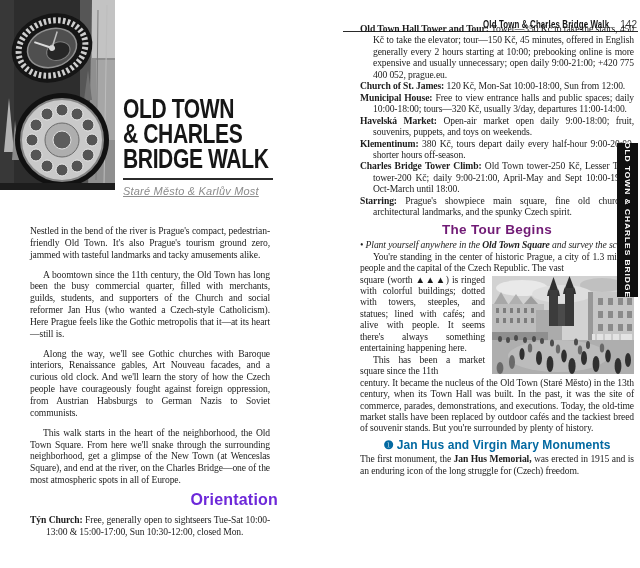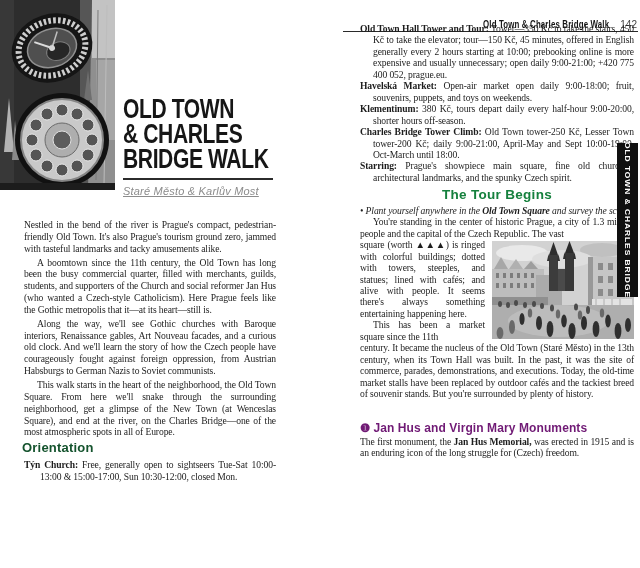--- a/index.html
+++ b/index.html
@@ -18,25 +18,25 @@
   }
   .title-rule { width:150px; height:2px; background:#2b2b2b; margin-top:6px; }
   .title-sub {
     margin-top:5px; font-family:"Liberation Sans", sans-serif; font-style:italic;
     font-size:11px; color:#8c8c8c; letter-spacing:0.2px; white-space:nowrap;text-decoration:underline;
   }
   .left-col {
     position:absolute; left:22px; top:217px; width:256px;
     font-size:9.6px; line-height:11.85px; letter-spacing:-0.1px; text-align:justify;
   }
-  .left-col p { margin:2px; }
+  .left-col p { margin:8px; }
   p.ind { text-indent:13px; }
   .h-orient {
-    font-family:"Liberation Sans", sans-serif; font-weight:bold; font-size:13px;
-    text-align:left; margin:4px 0 5px; letter-spacing:0.2px; color:#14532d; text-indent:0;
+    font-family:"Liberation Sans", sans-serif; font-weight:bold; font-size:16px;
+    text-align:right; margin:4px 0 5px; letter-spacing:0.2px; color:#6d28d9; text-indent:0;
   }
   .entry { padding-left:16px; text-indent:-16px; margin:0; }
   .entry b { font-weight:bold; }
   
   .header {
     position:absolute; left:343px; top:14px; width:294px; text-align:right;
     font-family:"Liberation Sans", sans-serif; white-space:nowrap;
   }
   .header-title {
     display:inline-block; font-weight:bold; font-size:10.5px; color:#151515;
@@ -45,30 +45,30 @@
   .header-page { display:inline-block; font-size:10px; color:#444; margin-left:7px; }
   .header-rule { position:absolute; left:343px; top:31px; width:295px; height:1.3px; background:#2a2a2a; }
   .right-col {
     position:absolute; left:360px; top:23px; width:274px;
     font-size:9.6px; line-height:11.45px; letter-spacing:-0.1px; text-align:justify;
   }
   .right-col p { margin:0; }
   .right-col .entry { padding-left:13px; text-indent:-13px; }
   .h-tour {
     font-family:"Liberation Sans", sans-serif; font-weight:bold; font-size:13.5px;
-    text-align:center; margin:6px 0 4px; letter-spacing:0.3px; color:#15803d;
+    text-align:center; margin:6px 0 4px; letter-spacing:0.3px; color:#701a75;
   }
   .bullet { font-style:italic; text-align:left; }
   .bullet .bi { font-weight:bold; }
   .wrapblock { overflow:visible; }
   .sq-photo { float:right; width:142px; height:98px; margin:2px 0 3px 7px; display:block; }
   .cont { clear:both; }
   .h-section {
     font-family:"Liberation Sans", sans-serif; font-weight:bold; font-size:12px;
-    margin:23px 0 2px; letter-spacing:0.1px; color:#701a75; text-align:left;
+    margin:6px 0 2px; letter-spacing:0.1px; color:#0369a1; text-align:center;
   }
   .h-section .marker { font-size:11.5px; margin-right:3px; }
   
   .side-tab {
     position:absolute; left:617px; top:143px; width:21px; height:154px;
     background:#101010; display:flex; align-items:center; justify-content:center;
   }
   .side-tab span {
     writing-mode:vertical-rl; font-family:"Liberation Sans", sans-serif; font-weight:bold;
     font-size:8.5px; letter-spacing:0.9px; color:#ffffff; white-space:nowrap;
@@ -144,20 +144,22 @@
   </div>
 
   <div class="header">
     <span class="header-title">Old Town &amp; Charles Bridge Walk</span>
     <span class="header-page">142</span>
   </div>
   <div class="header-rule"></div>
 
   <div class="right-col">
     <p class="entry"><b>Old Town Hall Tower and Tour:</b> <span>Tower—350 Kč to take the stairs, 450 Kč to take the elevator; tour—150 Kč, 45 minutes, offered in English generally every 2 hours starting at 10:00; prebooking online is more expensive and usually unnecessary; open daily 9:00-21:00; +420 775 400 052, prague.eu.</span></p>
+    <p class="entry"><b>Church of St. James:</b> <span>120 Kč, Mon-Sat 10:00-18:00, Sun from 12:00.</span></p>
+    <p class="entry"><b>Municipal House:</b> <span>Free to view entrance halls and public spaces; daily 10:00-18:00; tours—320 Kč, usually 3/day, departures 11:00-14:00.</span></p>
     <p class="entry"><b>Havelská Market:</b> <span>Open-air market open daily 9:00-18:00; fruit, souvenirs, puppets, and toys on weekends.</span></p>
     <p class="entry"><b>Klementinum:</b> <span>380 Kč, tours depart daily every half-hour 9:00-20:00, shorter hours off-season.</span></p>
     <p class="entry"><b>Charles Bridge Tower Climb:</b> <span>Old Town tower-250 Kč, Lesser Town tower-200 Kč; daily 9:00-21:00, April-May and Sept 10:00-19:00, Oct-March until 18:00.</span></p>
     <p class="entry"><b>Starring:</b> <span>Prague's showpiece main square, fine old churches, architectural landmarks, and the spunky Czech spirit.</span></p>
 
     <h2 class="h-tour">The Tour Begins</h2>
 
     <p class="bullet"><span>•</span><span> Plant yourself anywhere in the </span><span class="bi">Old Town Square</span><span> and survey the scene.</span></p>
 
     <p class="ind">You're standing in the center of historic Prague, a city of 1.3 million people and the capital of the Czech Republic. The vast</p>

